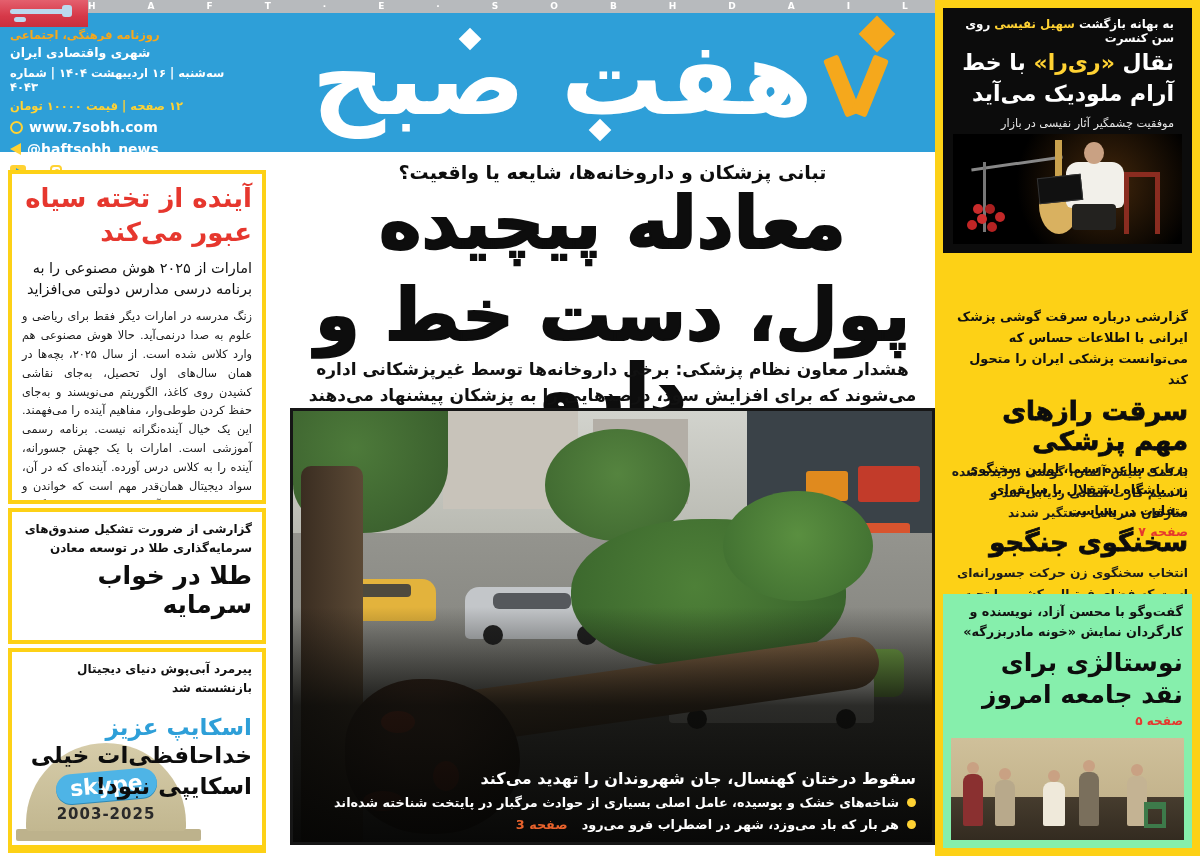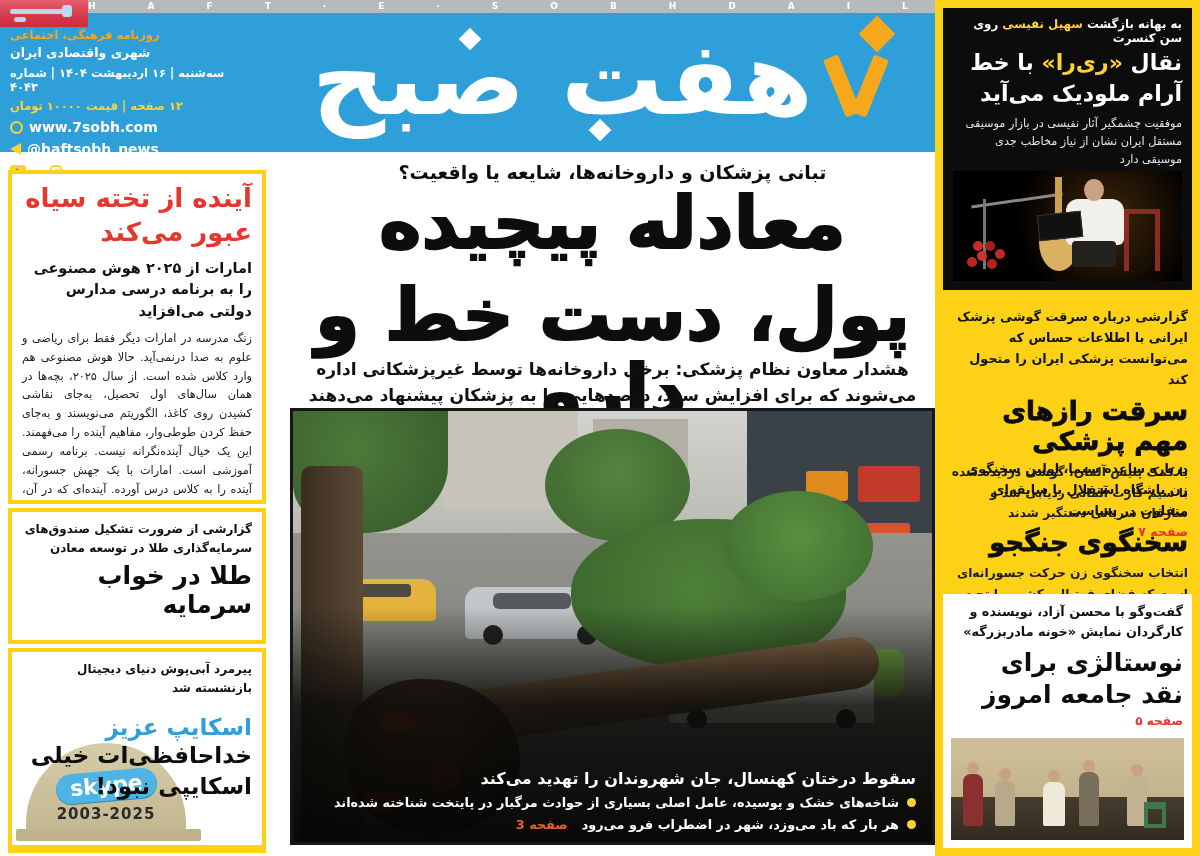--- a/index.html
+++ b/index.html
@@ -47,21 +47,21 @@
   .logo-dot { position:absolute; width:16px; height:16px; background:#fff; transform:rotate(45deg); }
   .ld1 { right:300px; bottom:14px; } .ld2 { right:430px; top:18px; }
 
   
   .lbox { position:absolute; left:8px; width:258px; background:#fff; border:4px solid #FDD116;
     padding:8px 10px; direction:rtl; text-align:right; overflow:hidden; }
   .lbox1 { top:170px; height:334px; }
   .lbox2 { top:508px; height:136px; }
   .lbox3 { top:648px; height:205px; border-bottom-width:8px; }
   .red-head { color:#E6372E; font-size:26px; font-weight:bold; line-height:1.3; }
-  .l-sub { font-size:14.5px; font-weight:bold; line-height:1.5; margin-top:8px; color:#111;text-align:right; }
+  .l-sub { font-size:14.5px; font-weight:normal; line-height:1.5; margin-top:8px; color:#111;text-align:right; }
   .l-body { font-size:11.3px; line-height:1.67; margin-top:7px; text-align:justify; color:#1a1a1a; }
   .l-kick { font-size:12px; font-weight:bold; line-height:1.6; color:#111; }
   .black-head { font-size:25px; font-weight:bold; margin-top:3px; color:#0d0d0d; }
   .blue-head { color:#2E9FD8; font-size:23px; font-weight:bold; margin-top:16px; }
   .black-head2 { font-size:23px; font-weight:bold; line-height:1.35; color:#0d0d0d; position:relative; z-index:2; }
 
   .tombstone { position:absolute; left:4px; bottom:4px; width:190px; height:100px; z-index:1; }
   .stone { position:absolute; left:10px; bottom:10px; width:160px; height:88px;
     background:linear-gradient(180deg,#d6cca9,#c2b790); border-radius:80px 80px 4px 4px;
     display:flex; flex-direction:column; align-items:center; justify-content:flex-end; padding-bottom:8px; }
@@ -117,22 +117,22 @@
     background:linear-gradient(180deg, rgba(10,10,8,0) 0%, rgba(10,10,8,.85) 42%, rgba(5,5,4,.97) 100%); }
   .caption { position:absolute; left:14px; right:16px; bottom:10px; direction:rtl; text-align:right; color:#fff; }
   .cap-kick { font-size:16px; font-weight:bold; }
   .cap-head { color:#FFD233; font-size:33px; font-weight:bold; margin:7px 0 9px; -webkit-text-stroke:1px #FFD233; }
   .cap-li { display:flex; align-items:center; gap:8px; margin-top:7px; font-size:12.8px; font-weight:bold; }
   .cap-dot { width:9px; height:9px; background:#FFD233; border-radius:50%; flex:0 0 auto; }
   .cap-page { color:#E8622C; margin-right:6px; }
 
   
   .rcol { position:absolute; left:935px; top:0; width:265px; height:856px; background:#FDD116; }
-  .blackbox { position:absolute; left:8px; top:8px; width:249px; height:282px; background:#0c0c0c;
-    padding:9px 10px; direction:rtl; text-align:right; color:#fff; }
+  .blackbox { position:absolute; left:8px; top:8px; width:249px; height:245px; background:#0c0c0c;
+    padding:9px 18px; direction:rtl; text-align:right; color:#fff; }
   .bb-kick { font-size:11.8px; font-weight:bold; }
   .bb-name, .bb-hl { color:#FFD233; }
   .bb-head { font-size:22px; font-weight:bold; line-height:1.4; margin-top:3px; }
   .bb-deck { font-size:11.3px; color:#e6e6e6; line-height:1.6; margin-top:5px; }
   .bb-page { color:#FFD233; font-weight:bold; font-size:11.5px; margin-top:3px; }
   .bb-photo { position:absolute; left:10px; right:10px; bottom:9px; height:110px; background:#000; overflow:hidden; }
   .glow { position:absolute; left:40px; top:0; width:190px; height:110px; background:radial-gradient(circle at 60% 45%, rgba(120,70,20,.55), rgba(0,0,0,0) 70%); }
   .flowers { position:absolute; left:14px; bottom:14px; width:10px; height:10px; background:#c02525; border-radius:50%;
     box-shadow:10px -6px 0 #d13030, 20px 2px 0 #b52222, 6px -16px 0 #c92b2b, 18px -16px 0 #a81f1f, 28px -8px 0 #c22828; }
   .mic { position:absolute; left:18px; top:28px; width:92px; height:3px; background:#888; transform:rotate(-8deg); }
@@ -145,21 +145,21 @@
   .chair { position:absolute; right:22px; top:38px; width:36px; height:62px; border:5px solid #8a2c20; border-bottom:none; background:transparent; }
   .music-stand { position:absolute; right:100px; top:42px; width:44px; height:26px; background:#111; border:1px solid #333; transform:rotate(-6deg); }
 
   .r-article { position:absolute; left:12px; right:12px; direction:rtl; text-align:right; }
   .ra1 { top:306px; } .ra2 { top:458px; }
   .r-kick { font-size:12.8px; font-weight:bold; line-height:1.65; color:#111; }
   .r-head { font-size:26px; font-weight:bold; margin-top:6px; color:#0d0d0d; -webkit-text-stroke:.8px #0d0d0d; }
   .r-deck { font-size:12.3px; font-weight:bold; line-height:1.65; margin-top:6px; color:#1c1c1c; }
   .r-page { color:#E6372E; font-weight:bold; font-size:12.5px; margin-top:1px; }
 
-  .whitebox { position:absolute; left:8px; right:8px; top:594px; bottom:8px; background:#ffffff;
+  .whitebox { position:absolute; left:8px; right:8px; top:594px; bottom:8px; background:#86efac;
     padding:8px 9px; direction:rtl; text-align:right; overflow:hidden; }
   .wb-kick { font-size:12.8px; font-weight:bold; line-height:1.6; color:#111; }
   .wb-head { font-size:25px; font-weight:bold; line-height:1.3; margin-top:4px; color:#0d0d0d; }
   .wb-page { color:#E6372E; font-weight:bold; font-size:12px; margin-top:2px; }
   .wb-photo { position:absolute; left:8px; right:8px; bottom:8px; height:102px;
     background:linear-gradient(180deg,#cfc09a 0%, #c4b48d 58%, #463c2e 58%, #332b20 100%); overflow:hidden; }
   .fig { position:absolute; bottom:14px; border-radius:8px 8px 2px 2px; }
   .fig .head { position:absolute; left:50%; top:-12px; transform:translateX(-50%); width:12px; height:12px; border-radius:50%; background:#c9a183; }
   .f1 { left:12px; width:20px; height:52px; background:#8a3030; }
   .f2 { left:44px; width:20px; height:46px; background:#b8a98b; }

